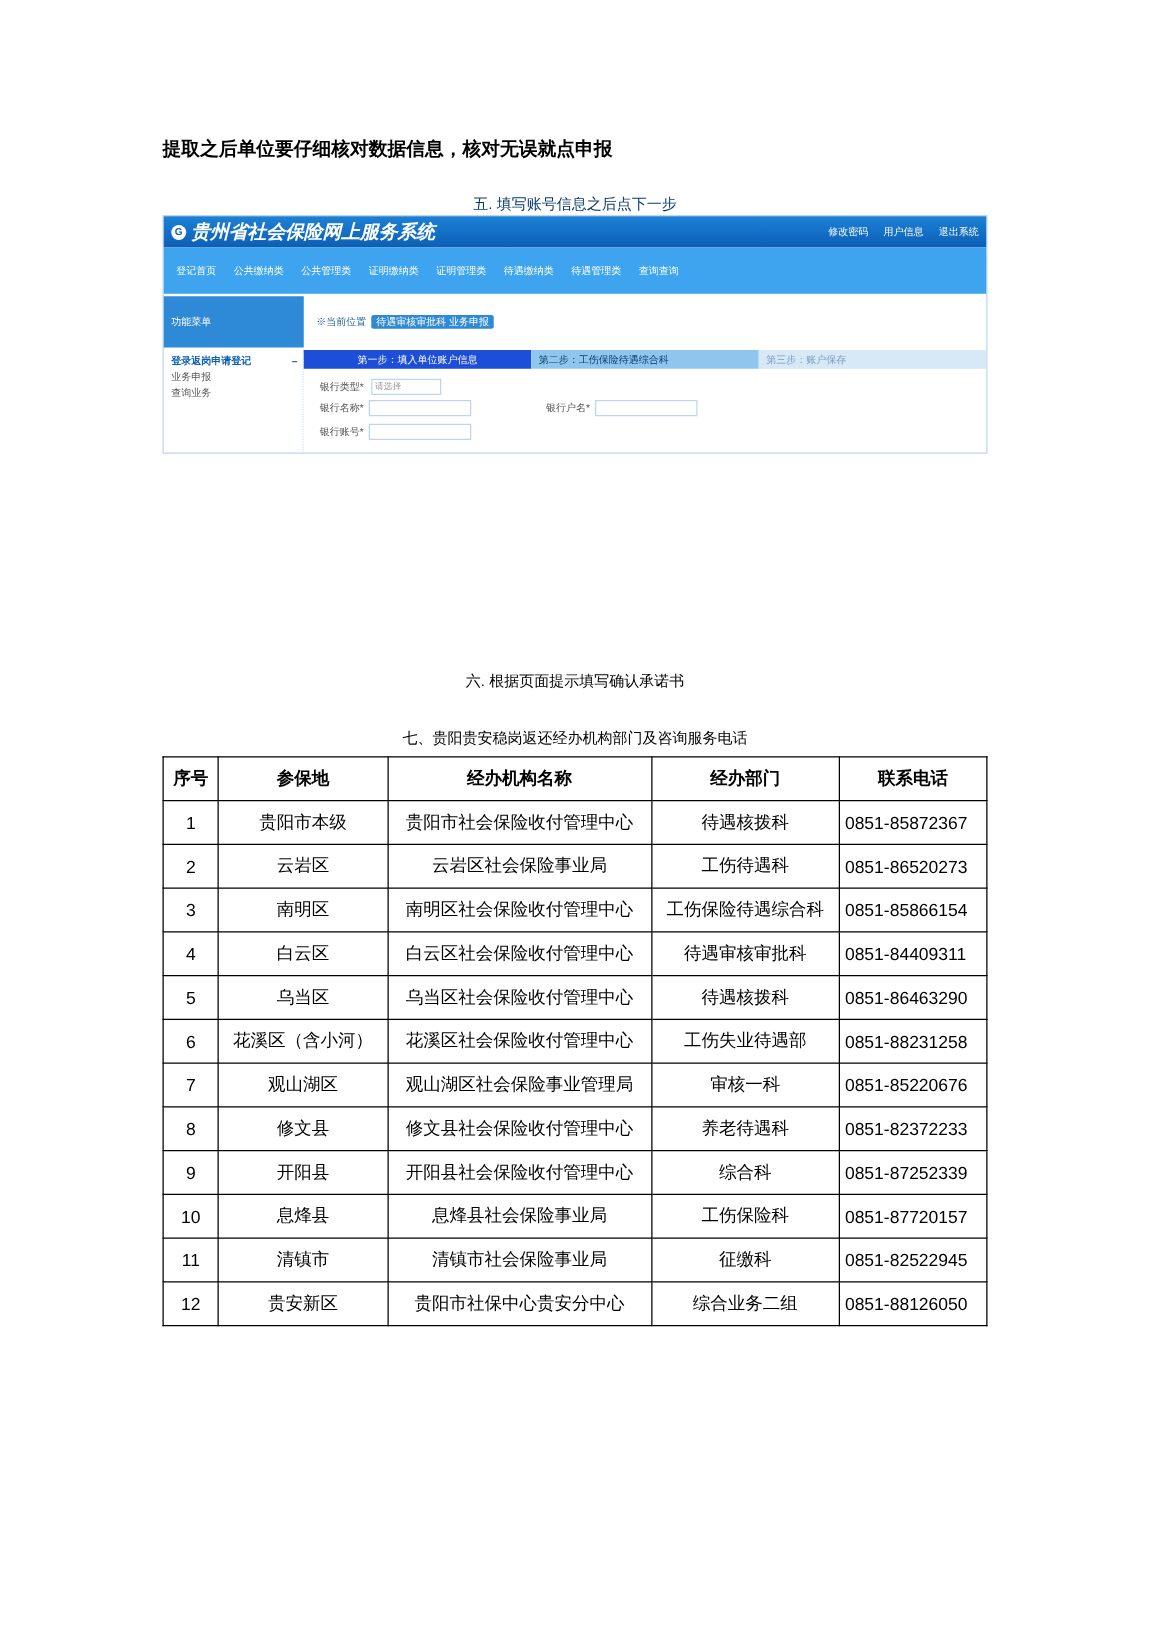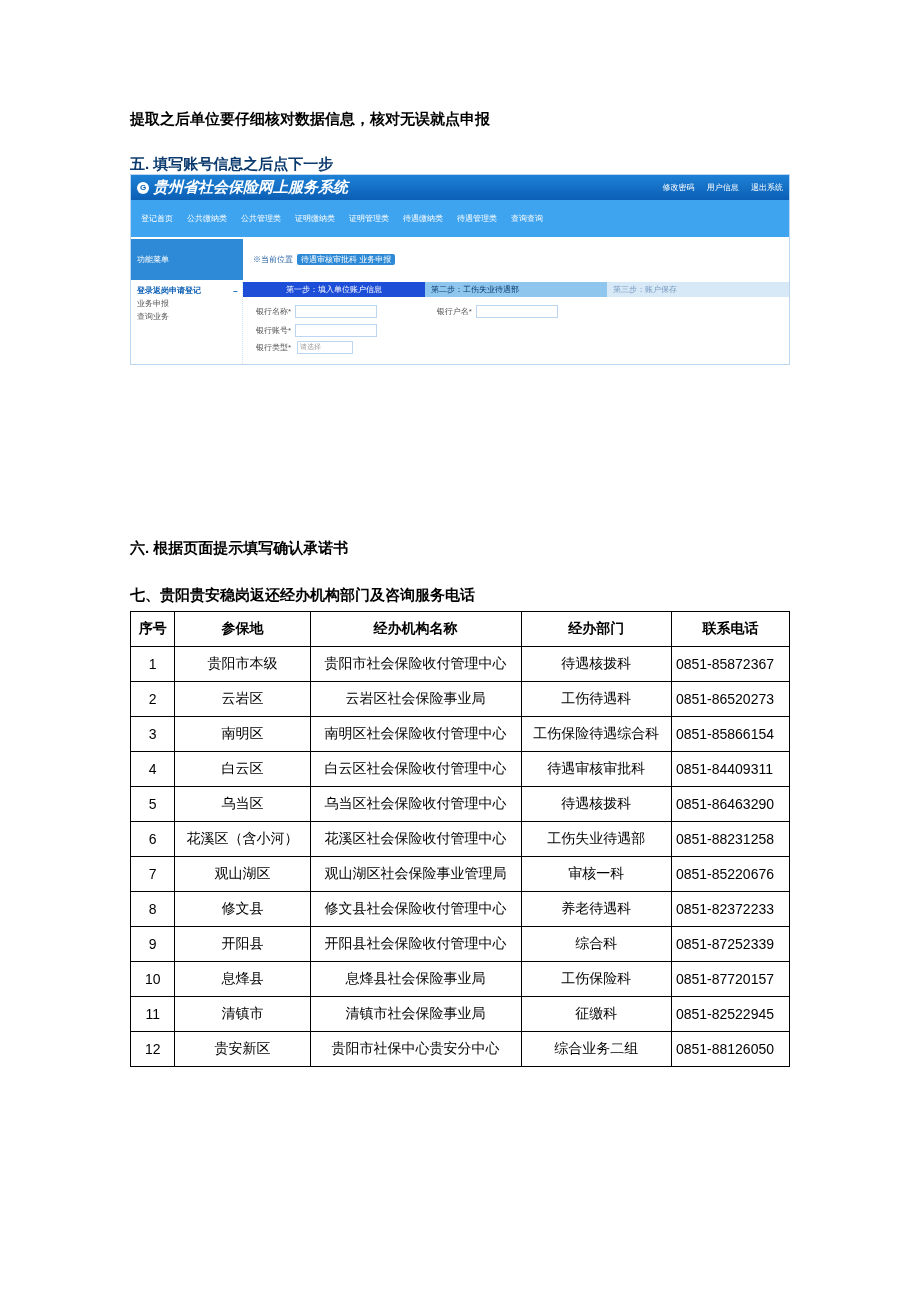--- a/index.html
+++ b/index.html
@@ -1,18 +1,18 @@
 <!DOCTYPE html>
 <html><head>
 <meta charset="utf-8">
 <style>
   body { margin:0; font-family:"Microsoft YaHei","PingFang SC",sans-serif; background:#fff; color:#000; }
   .page { width:920px; margin:0 auto; box-sizing:border-box; padding:110px 130px 60px 130px; }
   .instr { font-size:15px; font-weight:600; margin-bottom:26px; }
-  .sec-head { font-size:15px; font-weight:700; margin-top:24px; }
+  .sec-head { font-size:12px; font-weight:400; margin-top:24px;text-align:center; }
   .sec-head.blue { color:#0b3a6e; }
   .gap { height:150px; }
 
   
   .app { border:1px solid #bcd6f2; background:#fff; font-size:8px; }
   .titlebar { background:linear-gradient(#1d81d6,#0b5fb5); color:#fff; display:flex; align-items:center; padding:3px 6px; }
   .titlebar .logo { width:12px; height:12px; border-radius:50%; background:#fff; color:#0b5fb5; font-size:8px; line-height:12px; text-align:center; font-weight:bold; margin-right:4px; }
   .titlebar .ttl { font-size:15px; font-weight:600; flex:1; font-style:italic; }
   .titlebar .links span { margin-left:10px; font-size:8px; }
   .menubar { background:#3ea4f0; color:#fff; display:flex; padding:12px 4px; gap:2px; }
@@ -86,42 +86,42 @@
         <div class="hdr">
           <span>登录返岗申请登记</span>
           <span>−</span>
         </div>
         <div>业务申报</div>
         <div>查询业务</div>
       </div>
       <div class="main">
         <div class="steps">
           <div class="step step1">第一步：填入单位账户信息</div>
-          <div class="step step2">第二步：工伤失业待遇部</div>
+          <div class="step step2">第二步：工伤保险待遇综合科</div>
           <div class="step step3">第三步：账户保存</div>
         </div>
         <div class="form">
+          <div class="row">
+            <span class="lbl">银行类型*</span>
+            <span class="sel" style="font-size:7px;padding:0 2px;color:#999;">请选择</span>
+          </div>
           <div class="row">
             <div class="cell">
               <span class="lbl">银行名称*</span>
               <span class="inp"></span>
             </div>
             <div class="cell">
               <span class="lbl">银行户名*</span>
               <span class="inp"></span>
             </div>
             <div class="cell">
               <span class="lbl">银行账号*</span>
               <span class="inp"></span>
             </div>
           </div>
-          <div class="row">
-            <span class="lbl">银行类型*</span>
-            <span class="sel" style="font-size:7px;padding:0 2px;color:#999;">请选择</span>
-          </div>
         </div>
       </div>
     </div>
   </div>
 
   <div class="gap"></div>
 
   <div class="sec-head">六. 根据页面提示填写确认承诺书</div>
 
   <div class="sec-head" style="margin-top:28px;">七、贵阳贵安稳岗返还经办机构部门及咨询服务电话</div>

